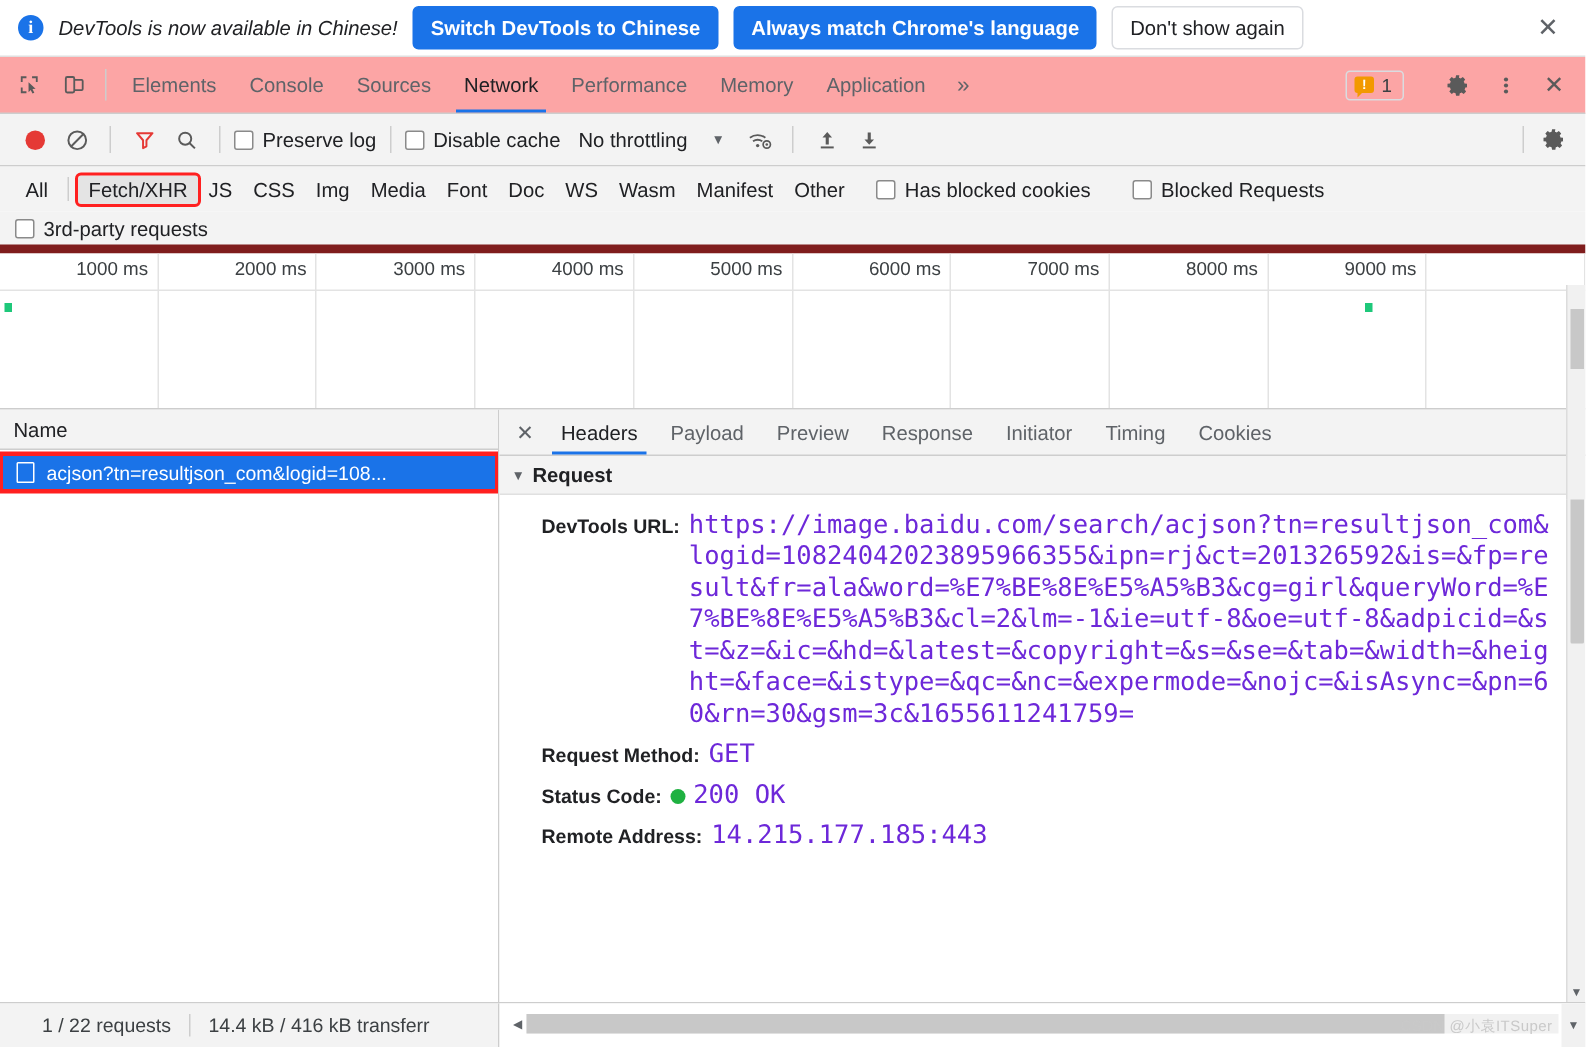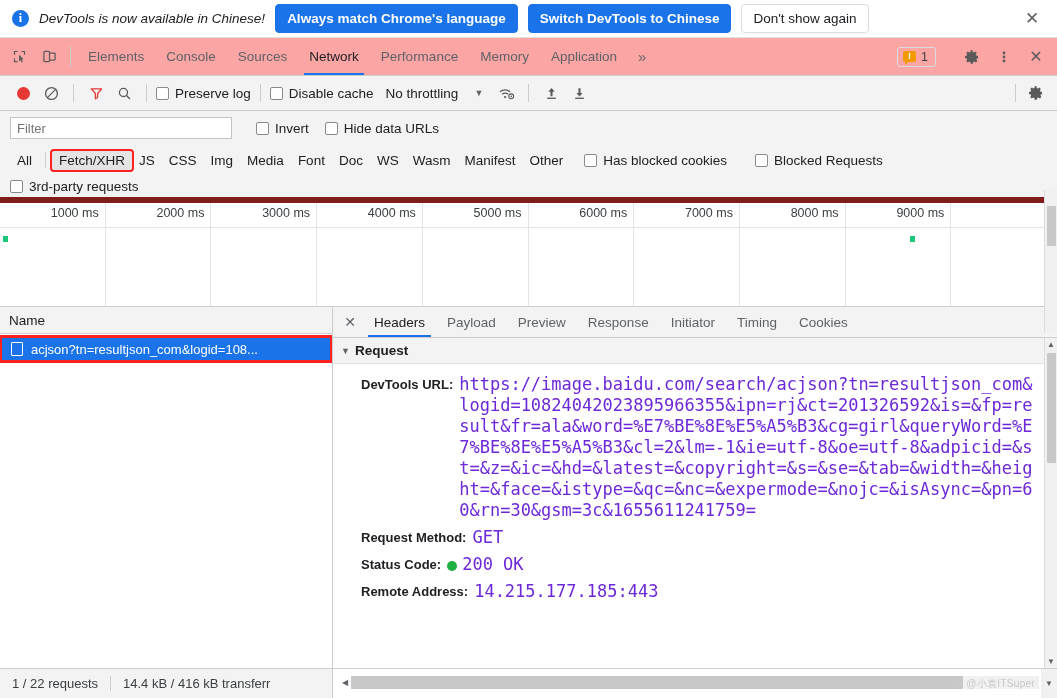--- a/index.html
+++ b/index.html
@@ -230,21 +230,21 @@
     display: flex; flex-direction: column; align-items: center; cursor: pointer;
   }
   .vs-arrow { font-size: 8px; color: #5f6368; padding: 2px 0; }
   .vs-thumb { width: 9px; background: #c8c8c8; border-radius: 1px; margin-top: 2px; }
   .vs-spacer { flex: 1 1 auto; }
 
   
   .statusbar {
     height: 29px; min-height: 29px; background: #f3f3f3; display: flex; align-items: stretch;
   }
-  .sb-left { width: 333px; min-width: 333px; display: flex; align-items: center; gap: 0; border-right: 1px solid #cdcdcd; }
+  .sb-left { width: 333px; min-width: 333px; display: flex; align-items: center; gap: 0; border-right: 1px solid #cdcdcd; padding-left: 16px; }
   .sb-item { font-size: 13px; color: #3c4043; padding: 0 12px; white-space: nowrap; }
   .sb-div { width: 1px; height: 15px; background: #cdcdcd; }
   .sb-right { flex: 1 1 auto; background: #ffffff; position: relative; display: flex; align-items: center; }
   .hscroll { position: absolute; left: 6px; right: 18px; top: 6px; height: 15px; display: flex; align-items: center; }
   .hs-arrow { color: #5f6368; font-size: 8px; width: 12px; text-align: center; }
   .hs-track { flex: 1 1 auto; height: 13px; background: #f1f1f1; position: relative; }
   .hs-thumb { position: absolute; left: 0; top: 0; bottom: 0; width: 89%; background: #c8c8c8; }
   .sb-corner {
     position: absolute; right: 0; top: 0; bottom: 0; width: 16px;
     background: #f1f1f1; display: flex; align-items: center; justify-content: center;
@@ -266,22 +266,22 @@
   svg { display: block; }
 </style>
 </head>
 <body>
 
 <div id="app">
 
   <div class="banner">
     <div class="info-icon">i</div>
     <div class="banner-text">DevTools is now available in Chinese!</div>
+    <div class="banner-btn primary">Switch DevTools to Chinese</div>
     <div class="banner-btn primary">Always match Chrome's language</div>
-    <div class="banner-btn primary">Switch DevTools to Chinese</div>
     <div class="banner-btn secondary">Don't show again</div>
     <div class="banner-close">✕</div>
   </div>
 
   <div class="tabbar">
     <div class="tb-icon-btn">
       <svg width="15" height="15" viewBox="0 0 16 16">
           <path d="M2 2h4v1.3H3.3v2.7H2V2zm8 0h4v4h-1.3V3.3H10V2zM2 10h1.3v2.7H6V14H2v-4z" fill="#5a5a5a"></path>
           <path d="M7.5 6.2l5 4.6-2.2.3 1.3 2.5-1.3.7-1.3-2.5-1.5 1.6V6.2z" fill="#5a5a5a"></path>
         </svg>
@@ -386,31 +386,20 @@
       <div class="vsep"></div>
       <div class="ic">
         <svg width="16" height="16" viewBox="0 0 16 16">
             <path d="M8 5.2A2.8 2.8 0 1 0 8 10.8 2.8 2.8 0 0 0 8 5.2zm0 4.2a1.4 1.4 0 1 1 0-2.8 1.4 1.4 0 0 1 0 2.8z" fill="#5a5a5a"></path>
             <path d="M14 9.1V6.9l-1.7-.3a4.6 4.6 0 0 0-.5-1.2l1-1.4-1.6-1.6-1.4 1a4.6 4.6 0 0 0-1.2-.5L8.9 1.2H6.7l-.3 1.7c-.4.1-.8.3-1.2.5l-1.4-1-1.6 1.6 1 1.4c-.2.4-.4.8-.5 1.2l-1.7.3v2.2l1.7.3c.1.4.3.8.5 1.2l-1 1.4 1.6 1.6 1.4-1c.4.2.8.4 1.2.5l.3 1.7h2.2l.3-1.7c.4-.1.8-.3 1.2-.5l1.4 1 1.6-1.6-1-1.4c.2-.4.4-.8.5-1.2l1.7-.3z" fill="#5a5a5a"></path>
           </svg>
       </div>
     </div>
   </div>
 
-  <div class="filterrow">
-    <input class="filter-input" value="" placeholder="Filter" style="">
-    <div class="cbx-wrap">
-      <span class="cbx"></span>
-      <span class="cbx-label">Invert</span>
-    </div>
-    <div class="cbx-wrap" style="margin-left:16px;">
-      <span class="cbx"></span>
-      <span class="cbx-label">Hide data URLs</span>
-    </div>
-  </div>
 
   <div class="typerow">
     <div class="type-chip">All</div>
     <div class="type-divider"></div>
     <div class="type-chip annotated">Fetch/XHR</div>
     <div class="type-chip">JS</div>
     <div class="type-chip">CSS</div>
     <div class="type-chip">Img</div>
     <div class="type-chip">Media</div>
     <div class="type-chip">Font</div>

